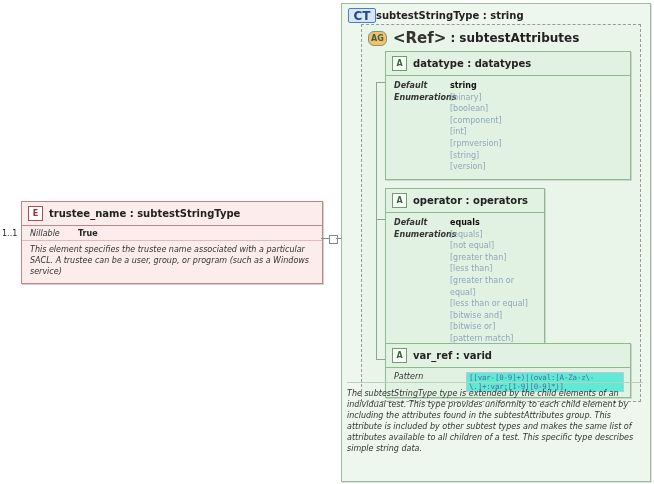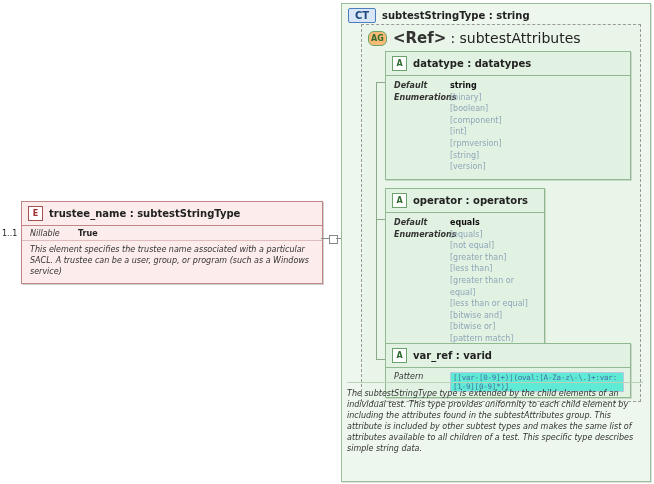--- a/index.html
+++ b/index.html
@@ -118,23 +118,22 @@
   }
   .ct-badge {
     display: inline-flex;
     align-items: center;
     justify-content: center;
     min-width: 22px;
     height: 13px;
     border: 1px solid #4a7fbf;
     background: #d8e6f7;
     color: #204a80;
-    font-size: 10px;
-    font-weight: bold;
-    margin-right: 6px;
+    font-size: 12px;
+    font-weight: bold;
     border-radius: 2px;
     padding: 0 2px;
   }
   .ct-title {
     font-size: 10px;
     font-weight: bold;
     color: #222;
   }
 
   
@@ -166,22 +165,22 @@
     margin-right: 6px;
     border-radius: 6px;
   }
   .ag-ref {
     font-size: 15px;
     font-weight: bold;
     color: #333;
     margin-right: 4px;
   }
   .ag-title {
-    font-size: 14px;
-    font-weight: normal;
+    font-size: 12px;
+    font-weight: bold;
     color: #222;
   }
 
   
   .attr-box {
     position: absolute;
     background: #e2f2e2;
     border: 1px solid #8fb98f;
     box-shadow: 1px 1px 0 rgba(0,0,0,0.12);
   }
@@ -235,20 +234,21 @@
   }
   .attr-vals .enum-val {
     color: #8fa6b8;
     line-height: 1.45;
   }
   .pattern-row {
     display: flex;
     padding: 4px 6px 5px 8px;
     font-size: 8px;
     align-items: flex-start;
+    gap: 16px;
   }
   .pattern-key {
     width: 56px;
     font-style: italic;
     color: #333;
     flex: 0 0 auto;
   }
   .pattern-val {
     color: #4a6fa5;
     font-size: 7.5px;

